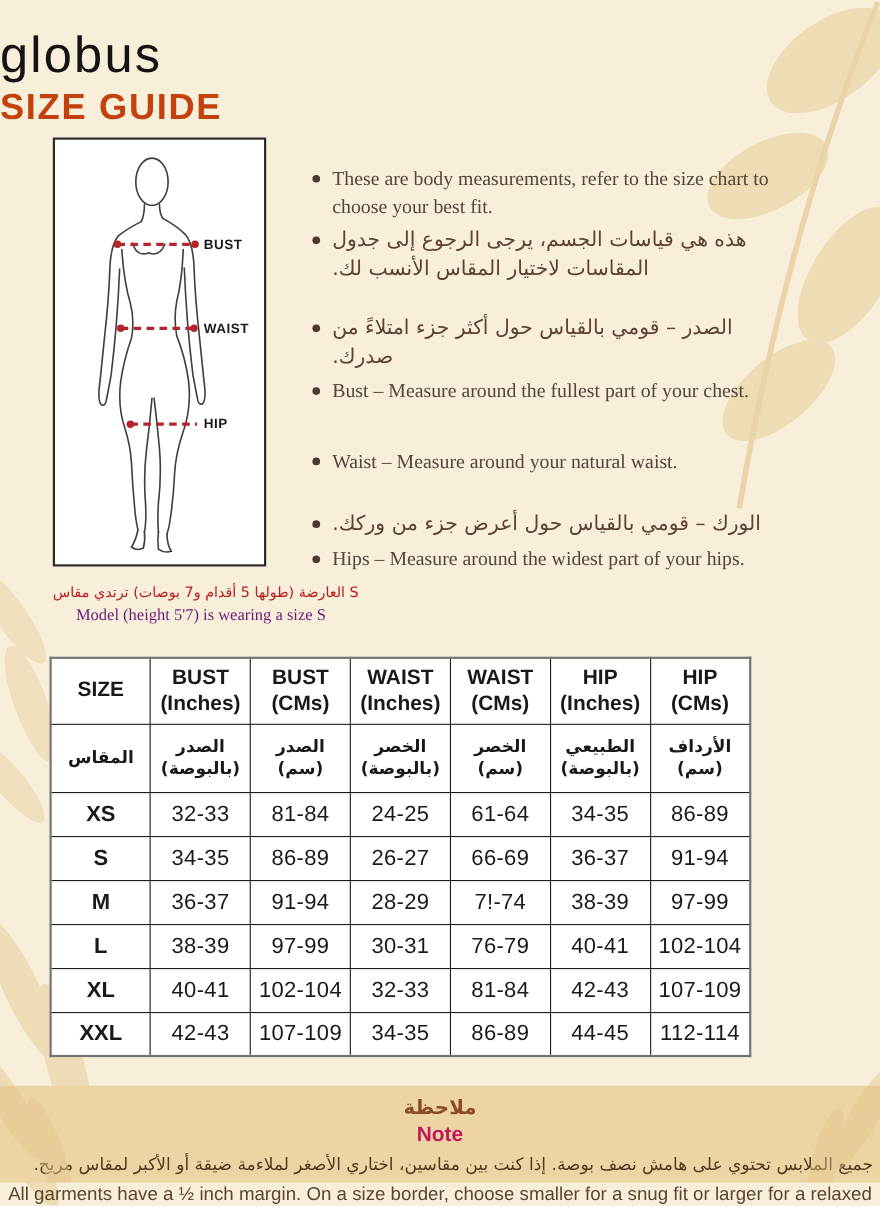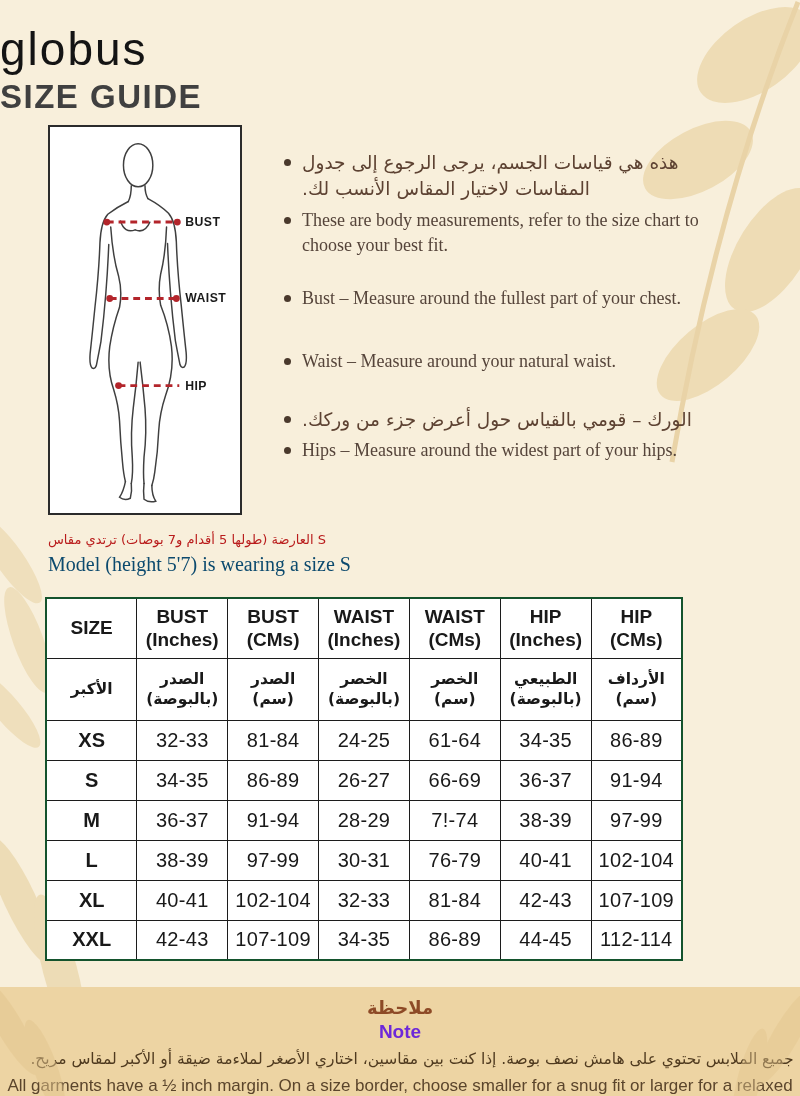--- a/index.html
+++ b/index.html
@@ -15,21 +15,21 @@
   
   .leaf-layer{ position:absolute; z-index:0; pointer-events:none; }
   .leaf-tr{ top:0; right:0; }
   .leaf-ml{ left:0; top:520px; }
   .leaf-bl{ left:0; top:840px; }
   .content{ position:relative; z-index:1; }
 
   
   .header{ position:absolute; top:22px; left:0; width:660px; }
   .logo{ font-size:46px; font-weight:500; letter-spacing:2px; color:#141414; }
-  .page-title{ font-size:33px; font-weight:800; letter-spacing:1.5px; color:#404040; margin-top:2px; }
+  .page-title{ font-size:33px; font-weight:800; letter-spacing:1.5px; color:#c2410c; margin-top:2px; }
 
   
   .figure-box{
     position:absolute; left:48px; top:125px; width:194px; height:390px;
     background:#ffffff; border:2px solid #2b2b2b;
   }
   .figure-box svg{ display:block; width:100%; height:100%; }
 
   
   .bullets{ position:absolute; left:284px; top:150px; width:440px; }
@@ -38,49 +38,49 @@
   .bullet-group.g3{ margin-bottom:32px; }
   .bullet-item{ display:flex; gap:11px; margin-bottom:5px; }
   .dot{ width:7px; height:7px; min-width:7px; border-radius:50%; background:#4a392c; margin-top:9px; }
   .b-ar{ font-family:"DejaVu Sans", sans-serif; font-size:18.5px; line-height:1.42;
          color:#5d4232; direction:rtl; text-align:left; width:100%; }
   .b-en{ font-family:"Liberation Serif", serif; font-size:18px; line-height:1.42; color:#55443a; }
 
   
   .model-info{ position:absolute; left:48px; top:531px; }
   .m-ar{ font-family:"DejaVu Sans", sans-serif; font-size:13px; color:#b91c1c; line-height:1.45; }
-  .m-en{ font-family:"Liberation Serif", serif; font-size:20px; color:#0c4a6e; line-height:1.4; }
+  .m-en{ font-family:"Liberation Serif", serif; font-size:15px; color:#701a75; line-height:1.4;margin-left:21px; }
 
   
   .size-table{
     position:absolute; left:45px; top:597px; width:638px;
     border-collapse:collapse; table-layout:fixed; background:#fff;
-    border:2px solid #14532d;
+    border:2px solid #737373;
   }
   .size-table th, .size-table td{
     border:1.5px solid #1c1c1c; text-align:center; vertical-align:middle;
     background:#fff; color:#191919; padding:0;
   }
   tr.h-en th{ height:60px; font-size:19px; font-weight:700; line-height:1.25; }
   tr.h-ar th{ height:62px; font-family:"DejaVu Sans", sans-serif; direction:rtl;
               font-size:15.5px; font-weight:700; line-height:1.3; }
   tr.d-row th, tr.d-row td{ height:40px; font-size:20px; }
   tr.d-row th{ font-weight:700; }
   tr.d-row td{ font-weight:400; letter-spacing:.3px; }
   .hl2:empty{ display:none; }
   .hl1,.hl2{ display:block; }
 
   
   .note{
-    position:absolute; left:0; top:987px; width:800px; height:109px;
+    position:absolute; left:0; top:987px; width:800px; height:88px;
     background:#edd4a3; text-align:center; padding-top:9px; z-index:1;
   }
   .note-title-ar{ font-family:"DejaVu Sans", sans-serif; font-size:18px; font-weight:700;
                   color:#8d4a26; direction:rtl; line-height:1.3; }
-  .note-title-en{ font-size:19px; font-weight:700; color:#6d28d9; line-height:1.35; }
+  .note-title-en{ font-size:19px; font-weight:700; color:#be185d; line-height:1.35; }
   .note-ar{ font-family:"DejaVu Sans", sans-serif; font-size:15.5px; color:#4f3a1f;
             direction:rtl; line-height:1.65; margin-top:2px;padding-left:24px; }
   .note-en{ font-size:17px; color:#5b452c; line-height:1.5; }
   .note-leaf{ position:absolute; bottom:0; pointer-events:none; }
 </style>
 </head>
 <body>
 
 <div class="page">
 
@@ -151,28 +151,32 @@
           <text x="138" y="177">WAIST</text>
           <text x="138" y="266">HIP</text>
         </g>
       </svg>
     </div>
 
     <div class="bullets">
       <div class="bullet-group g1">
         <div class="bullet-item">
           <span class="dot"></span>
+          <span class="b-en">These are body measurements, refer to the size chart to choose your best fit.</span>
+        </div>
+        <div class="bullet-item">
+          <span class="dot"></span>
           <span class="b-ar">هذه هي قياسات الجسم، يرجى الرجوع إلى جدول المقاسات لاختيار المقاس الأنسب لك.</span>
-        </div>
-        <div class="bullet-item">
-          <span class="dot"></span>
-          <span class="b-en">These are body measurements, refer to the size chart to choose your best fit.</span>
         </div>
       </div>
       <div class="bullet-group g2">
+        <div class="bullet-item">
+          <span class="dot"></span>
+          <span class="b-ar">الصدر – قومي بالقياس حول أكثر جزء امتلاءً من صدرك.</span>
+        </div>
         <div class="bullet-item">
           <span class="dot"></span>
           <span class="b-en">Bust – Measure around the fullest part of your chest.</span>
         </div>
       </div>
       <div class="bullet-group g3">
         <div class="bullet-item">
           <span class="dot"></span>
           <span class="b-en">Waist – Measure around your natural waist.</span>
         </div>
@@ -220,21 +224,21 @@
               <span class="hl1">HIP</span>
               <span class="hl2">(Inches)</span>
             </th>
           <th>
               <span class="hl1">HIP</span>
               <span class="hl2">(CMs)</span>
             </th>
         </tr>
         <tr class="h-ar">
           <th>
-              <span class="hl1">الأكبر</span>
+              <span class="hl1">المقاس</span>
             </th>
           <th>
               <span class="hl1">الصدر</span>
               <span class="hl2">(بالبوصة)</span>
             </th>
           <th>
               <span class="hl1">الصدر (سم)</span>
             </th>
           <th>
               <span class="hl1">الخصر</span>

